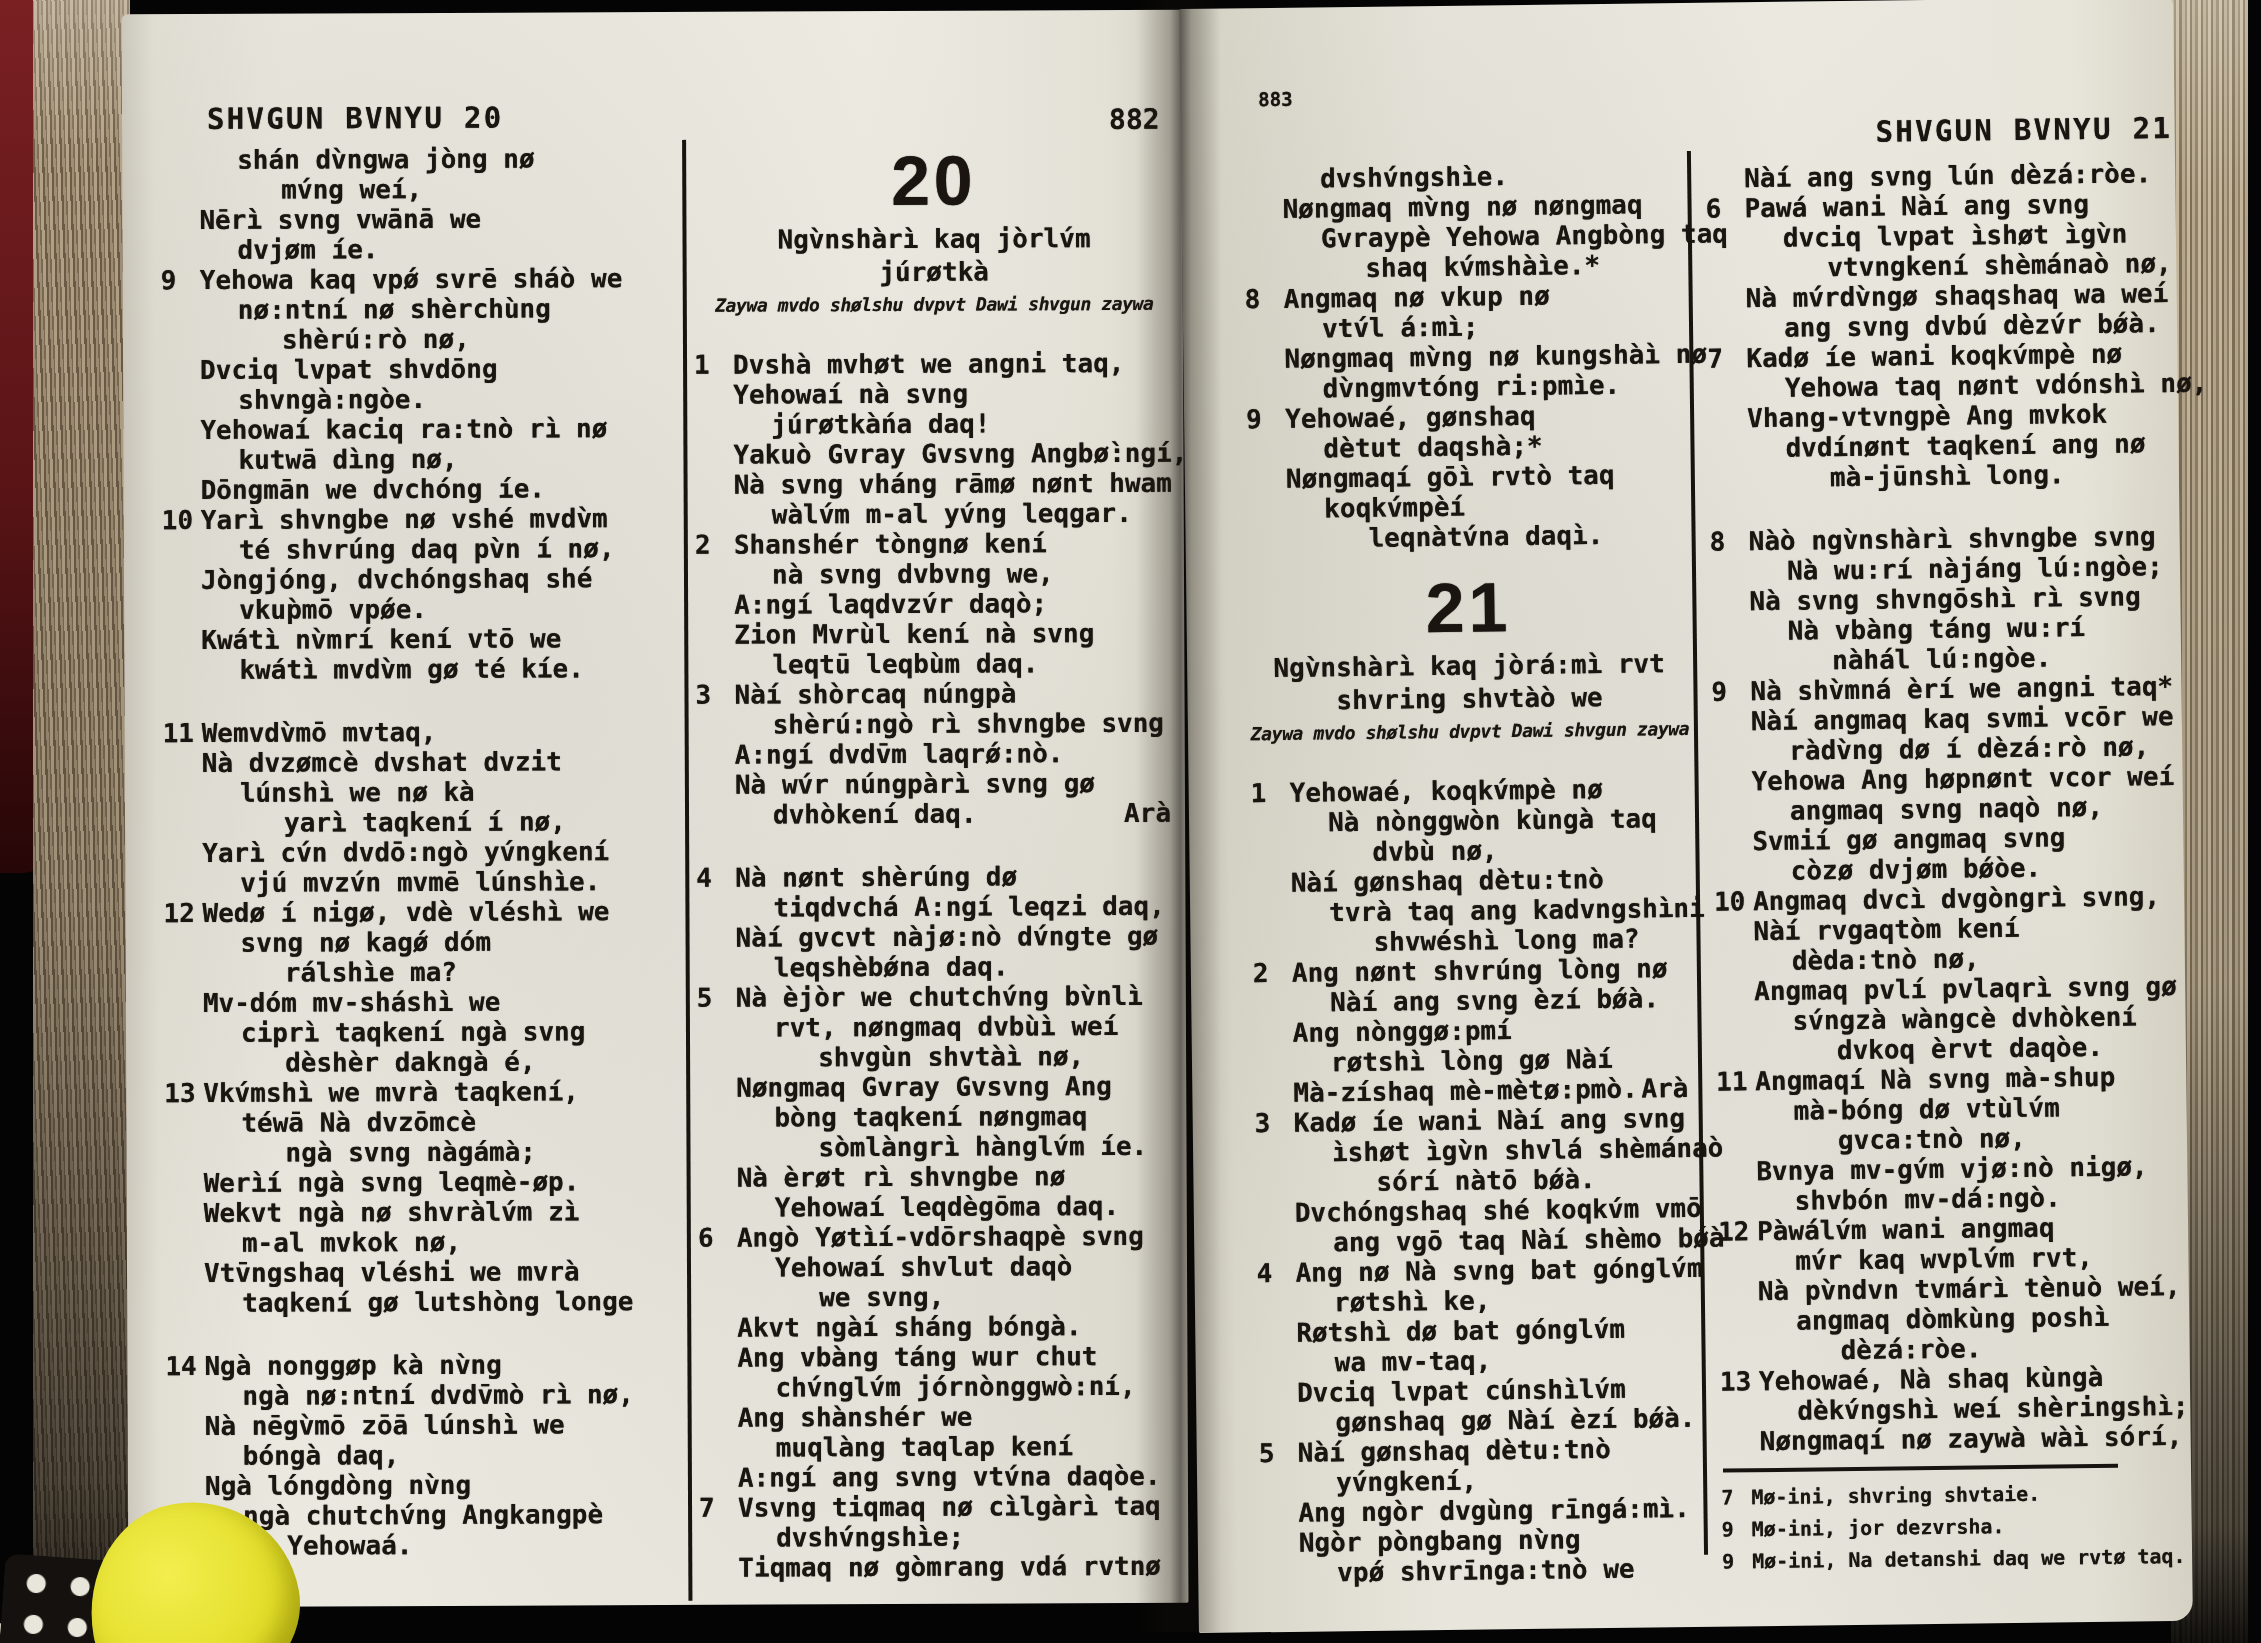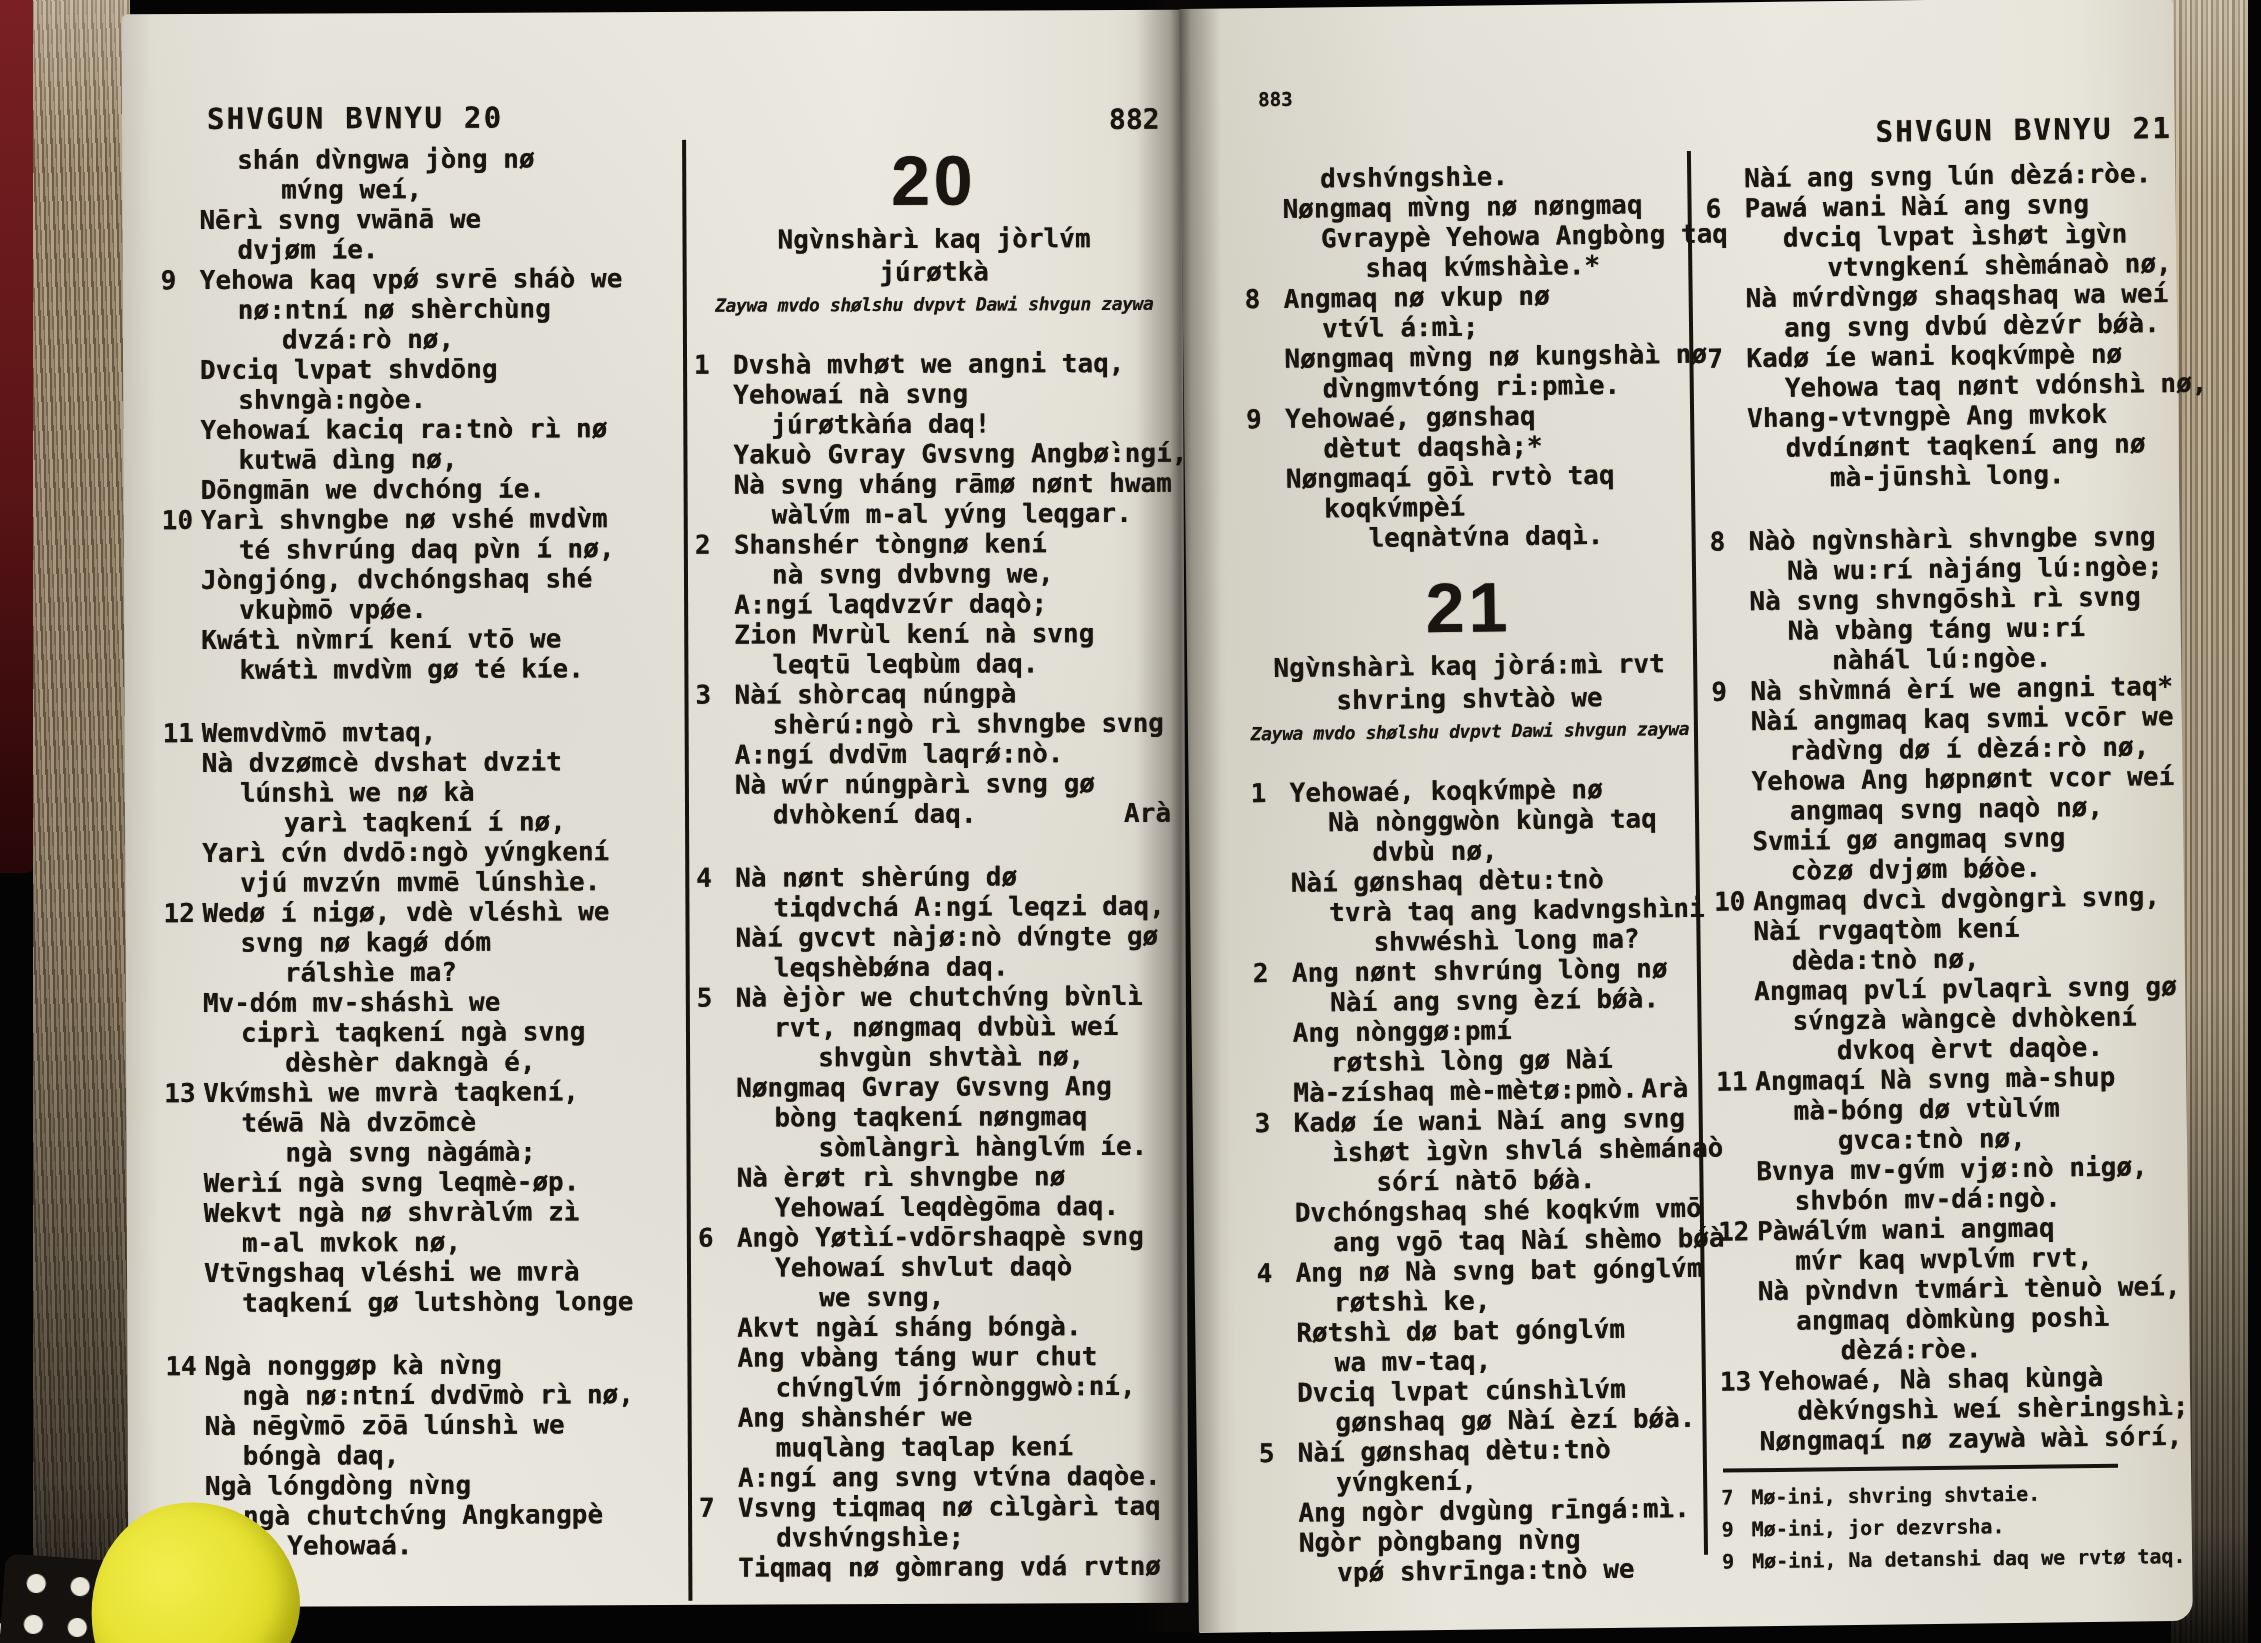--- a/index.html
+++ b/index.html
@@ -144,21 +144,21 @@
   <div class="page page-left">
     <span class="ph-title">SHVGUN BVNYU 20</span>
     <span class="ph-num">882</span>
     <div class="col col1">
         <div class="line i2"><span class="t">shán dv̀ngwa jòng nø</span></div>
         <div class="line i3"><span class="t">mv́ng weí,</span></div>
         <div class="line i1"><span class="t">Nērì svng vwānā we</span></div>
         <div class="line i2"><span class="t">dvjøm íe.</span></div>
         <div class="line i1"><span class="vn">9</span><span class="t">Yehowa kaq vpǿ svrē sháò we</span></div>
         <div class="line i2"><span class="t">nø:ntní nø shèrchùng</span></div>
-        <div class="line i3"><span class="t">dvzá:rò nø,</span></div>
+        <div class="line i3"><span class="t">shèrú:rò nø,</span></div>
         <div class="line i1"><span class="t">Dvciq lvpat shvdōng</span></div>
         <div class="line i2"><span class="t">shvngà:ngòe.</span></div>
         <div class="line i1"><span class="t">Yehowaí kaciq ra:tnò rì nø</span></div>
         <div class="line i2"><span class="t">kutwā dìng nø,</span></div>
         <div class="line i1"><span class="t">Dōngmān we dvchóng íe.</span></div>
         <div class="line i1"><span class="vn">10</span><span class="t">Yarì shvngbe nø vshé mvdv̀m</span></div>
         <div class="line i2"><span class="t">té shvrúng daq pv̀n í nø,</span></div>
         <div class="line i1"><span class="t">Jòngjóng, dvchóngshaq shé</span></div>
         <div class="line i2"><span class="t">vkup̀mō vpǿe.</span></div>
         <div class="line i1"><span class="t">Kwátì nv̀mrí kení vtō we</span></div>

